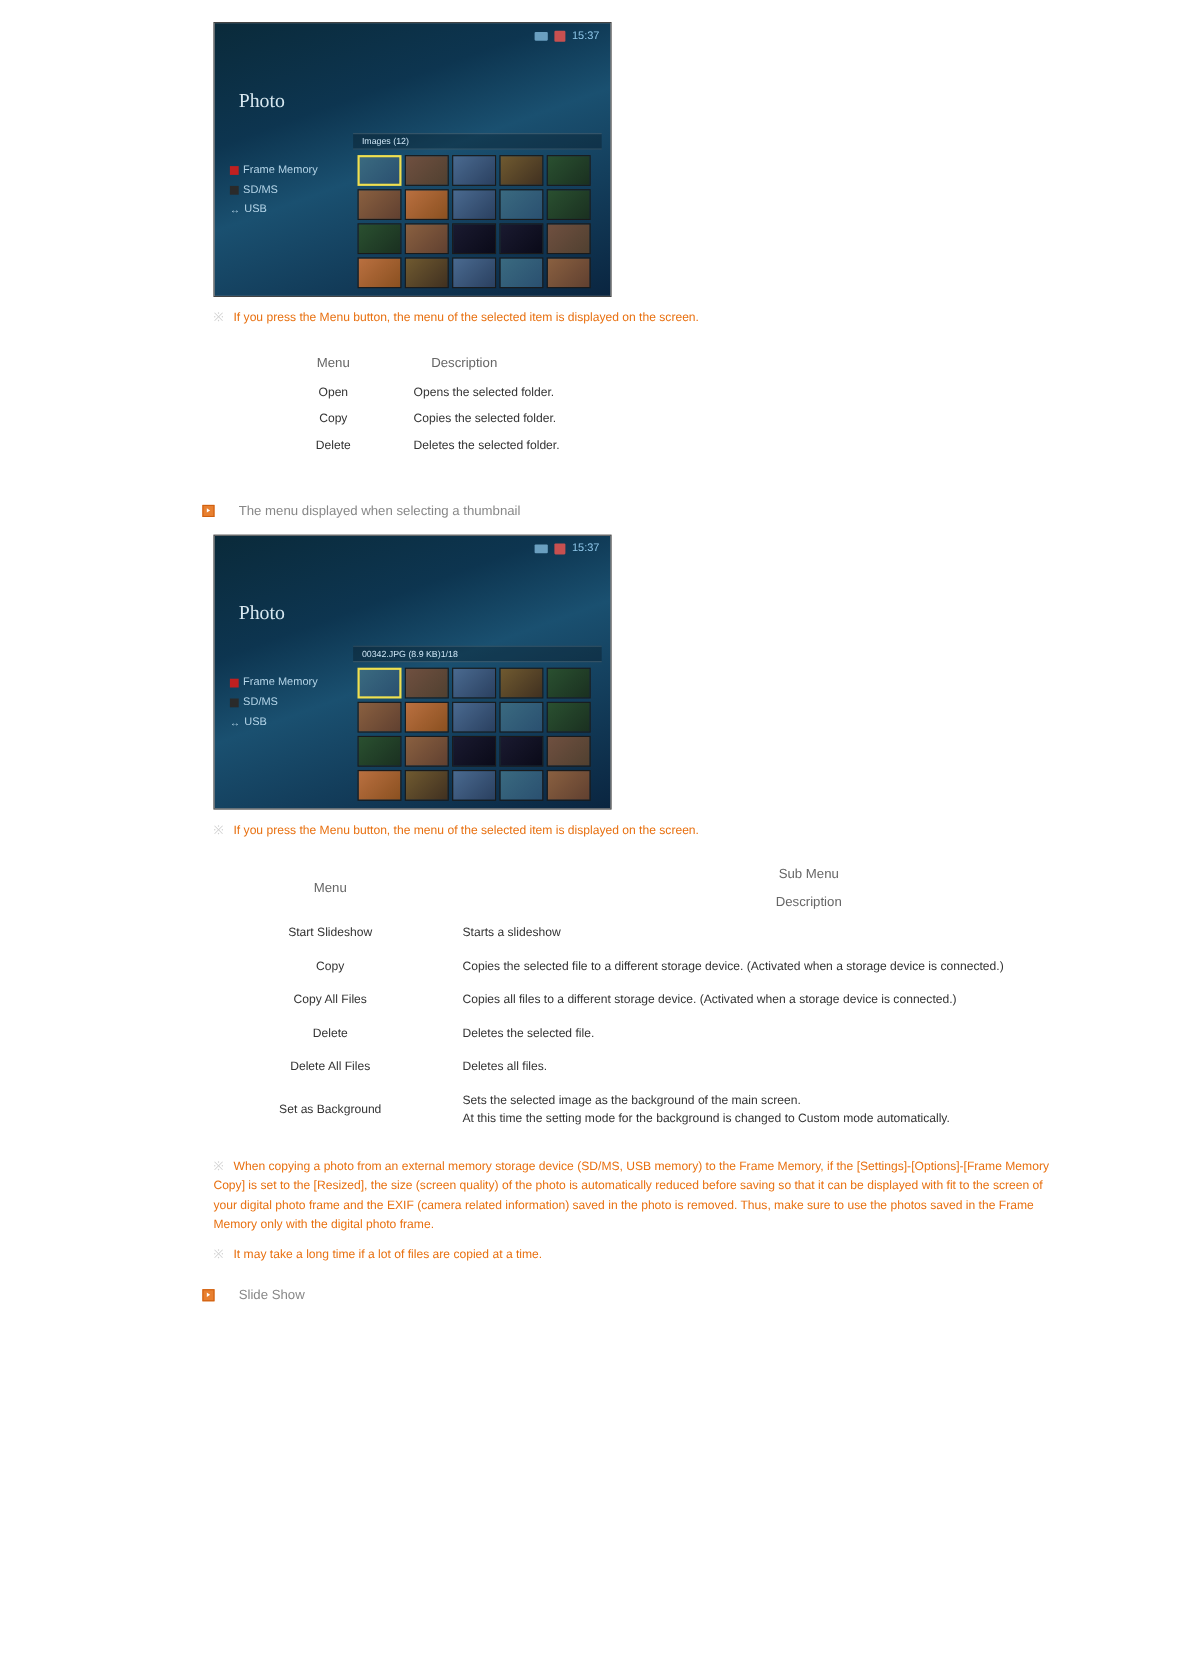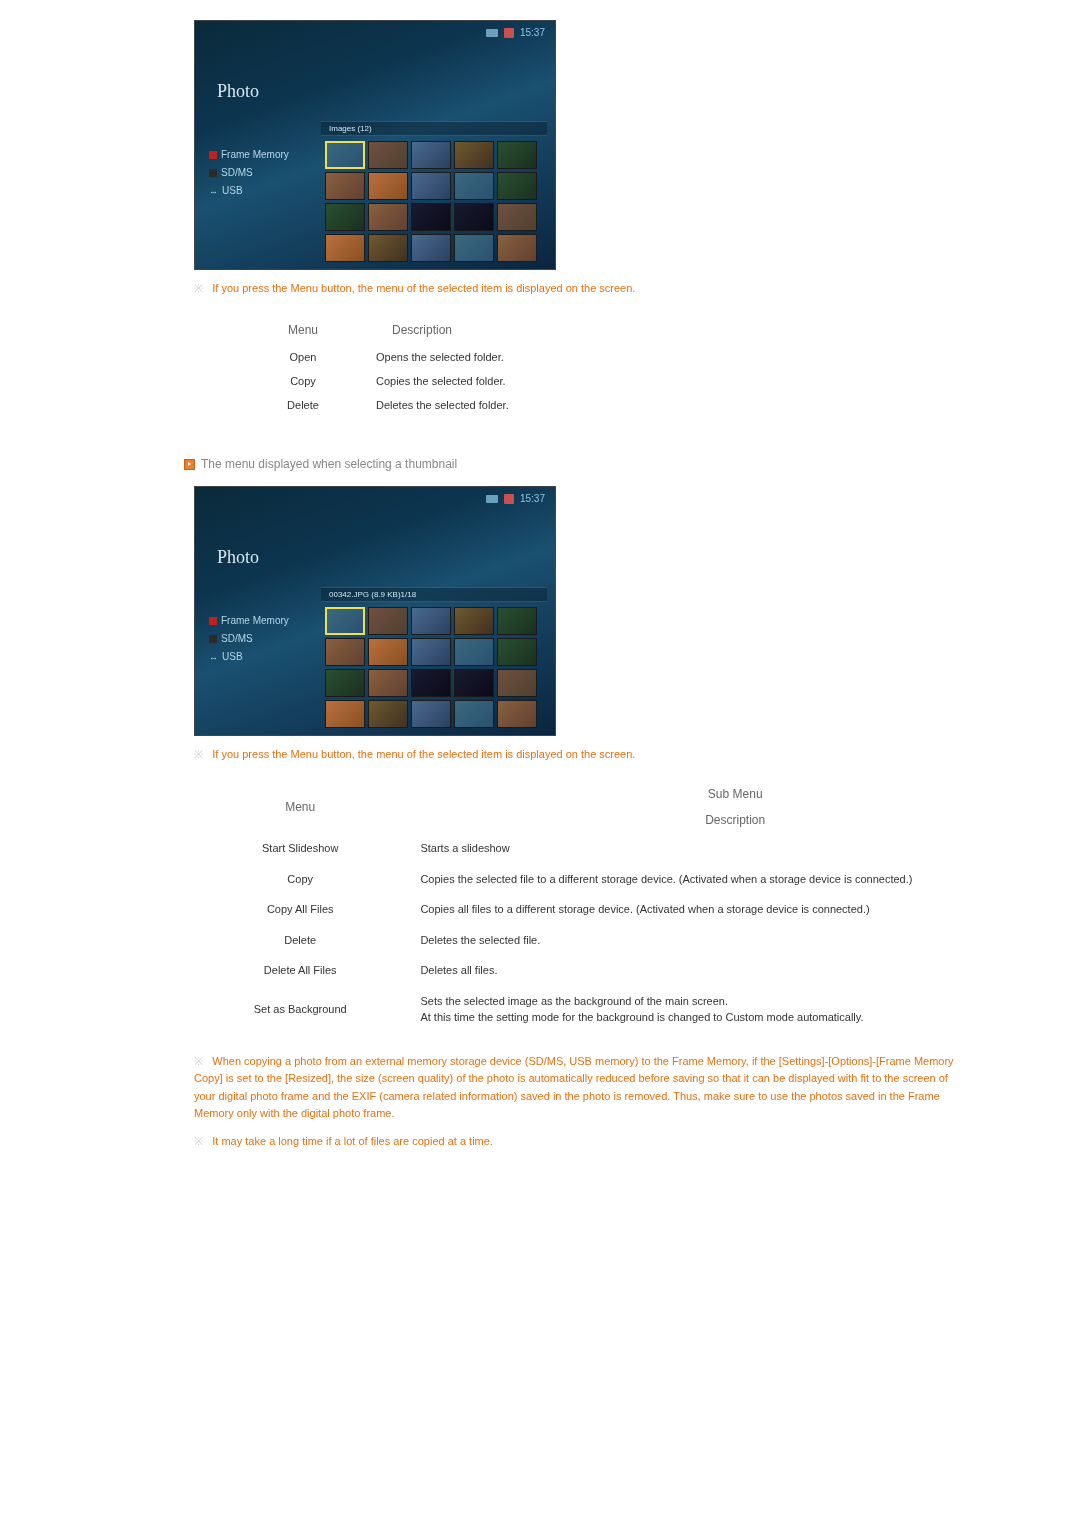--- a/index.html
+++ b/index.html
@@ -175,21 +175,21 @@
       text-align: center;
       min-width: 140px;
     }
 
     .section-heading {
       color: #888;
       font-size: 12px;
       margin: 30px 0 15px 0;
       display: flex;
       align-items: center;
-      gap: 6px;
+      gap: 22px;
     }
     .sq-bullet {
       width: 9px;
       height: 9px;
       background: #e88030;
       border: 1px solid #d06010;
       display: inline-block;
       position: relative;
     }
     .sq-bullet::after {
@@ -385,14 +385,18 @@
   <div class="note-block">
     <span class="note-marker">※</span>
     <span>When copying a photo from an external memory storage device (SD/MS, USB memory) to the Frame Memory, if the [Settings]-[Options]-[Frame Memory Copy] is set to the [Resized], the size (screen quality) of the photo is automatically reduced before saving so that it can be displayed with fit to the screen of your digital photo frame and the EXIF (camera related information) saved in the photo is removed. Thus, make sure to use the photos saved in the Frame Memory only with the digital photo frame.</span>
   </div>
 
   <div class="note-block" style="margin-top:0;">
     <span class="note-marker">※</span>
     <span>It may take a long time if a lot of files are copied at a time.</span>
   </div>
 
+  <div class="section-heading" style="margin-top:20px;">
+    <span class="sq-bullet"></span>
+    <span>Slide Show</span>
+  </div>
 
 </div>
 
 </body></html>

